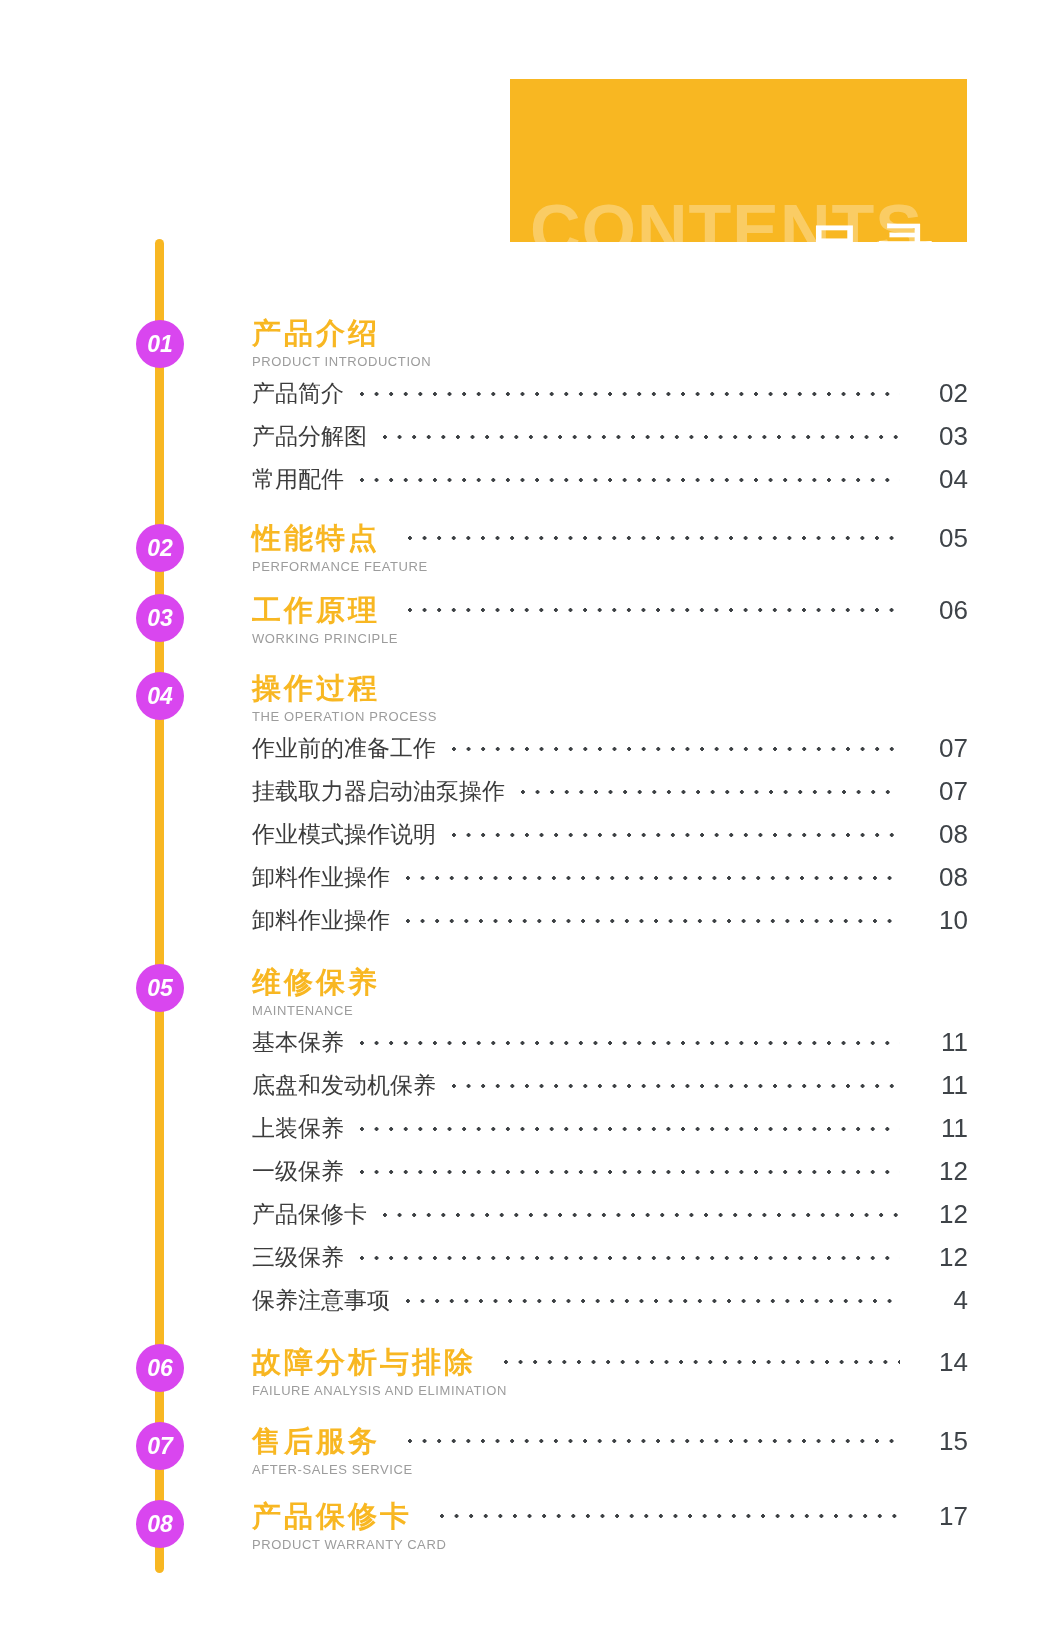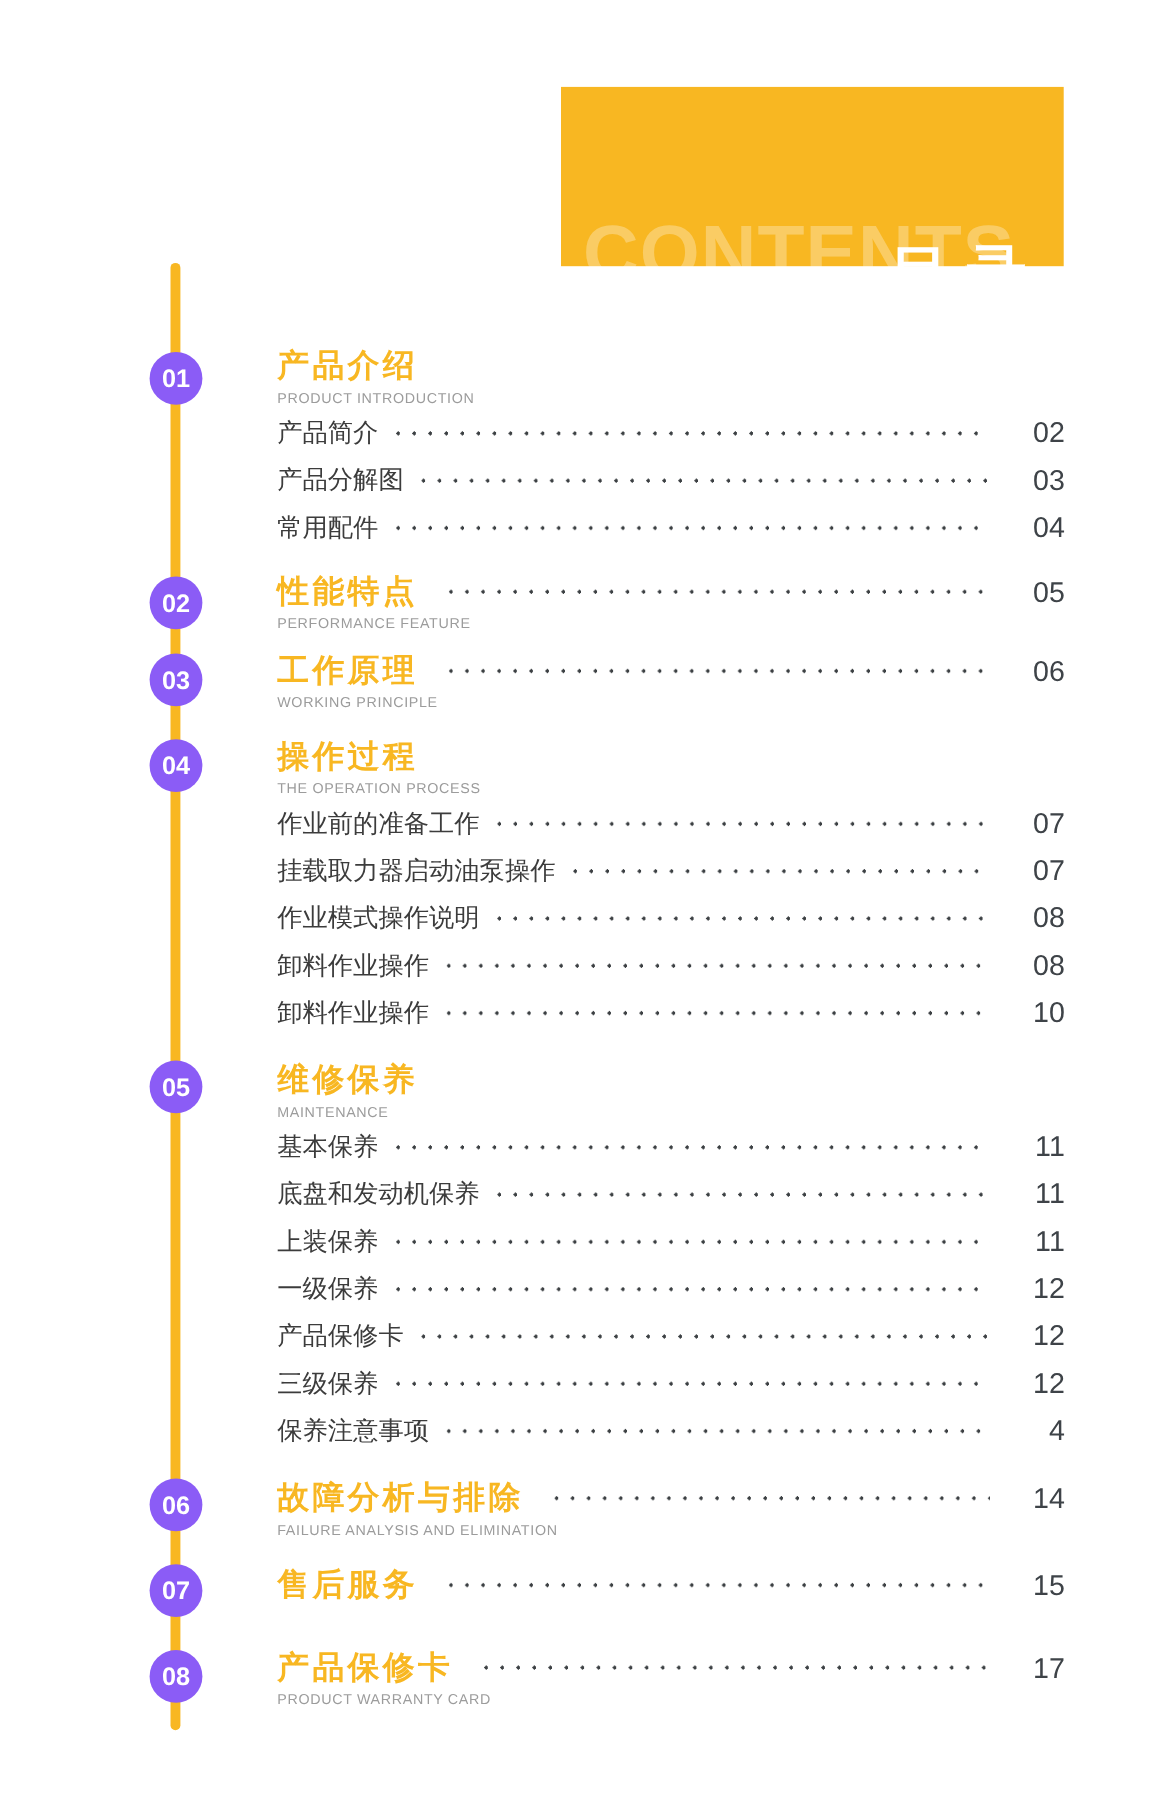--- a/index.html
+++ b/index.html
@@ -22,22 +22,22 @@
   .header-title {
     position:absolute; right:18px; top:142px; line-height:1;
     font-size:54px; font-weight:bold; letter-spacing:16px;
     color:#ffffff; white-space:nowrap;
   }
 
   
   .timeline { position:absolute; left:155px; top:239px; width:9px; height:1334px; background:#F8B722; border-radius:5px; }
   .circle {
     position:absolute; left:136px; width:48px; height:48px; border-radius:50%;
-    background:#8b5cf6; color:#ffffff;
-    font-weight:bold; font-size:23px;
+    background:#d946ef; color:#ffffff;
+    font-weight:bold; font-style:italic; font-size:23px;
     display:flex; align-items:center; justify-content:center;
   }
 
   
   .section { position:absolute; left:252px; width:716px; }
   .sec-title-row { display:flex; align-items:center; height:40px; }
   .sec-title {
     font-size:29px; font-weight:bold; color:#F8B722;
     letter-spacing:3px; white-space:nowrap; line-height:40px;
   }
@@ -207,20 +207,21 @@
     </div>
     <div class="sec-sub">FAILURE ANALYSIS AND ELIMINATION</div>
   </div>
 
   <div class="section" style="top:1421px">
     <div class="sec-title-row">
       <span class="sec-title">售后服务</span>
       <span class="dots dots-title"></span>
       <span class="page-num">15</span>
     </div>
+    <div class="sec-sub">AFTER-SALES SERVICE</div>
   </div>
 
   <div class="section" style="top:1496px">
     <div class="sec-title-row">
       <span class="sec-title">产品保修卡</span>
       <span class="dots dots-title"></span>
       <span class="page-num">17</span>
     </div>
     <div class="sec-sub">PRODUCT WARRANTY CARD</div>
   </div>

